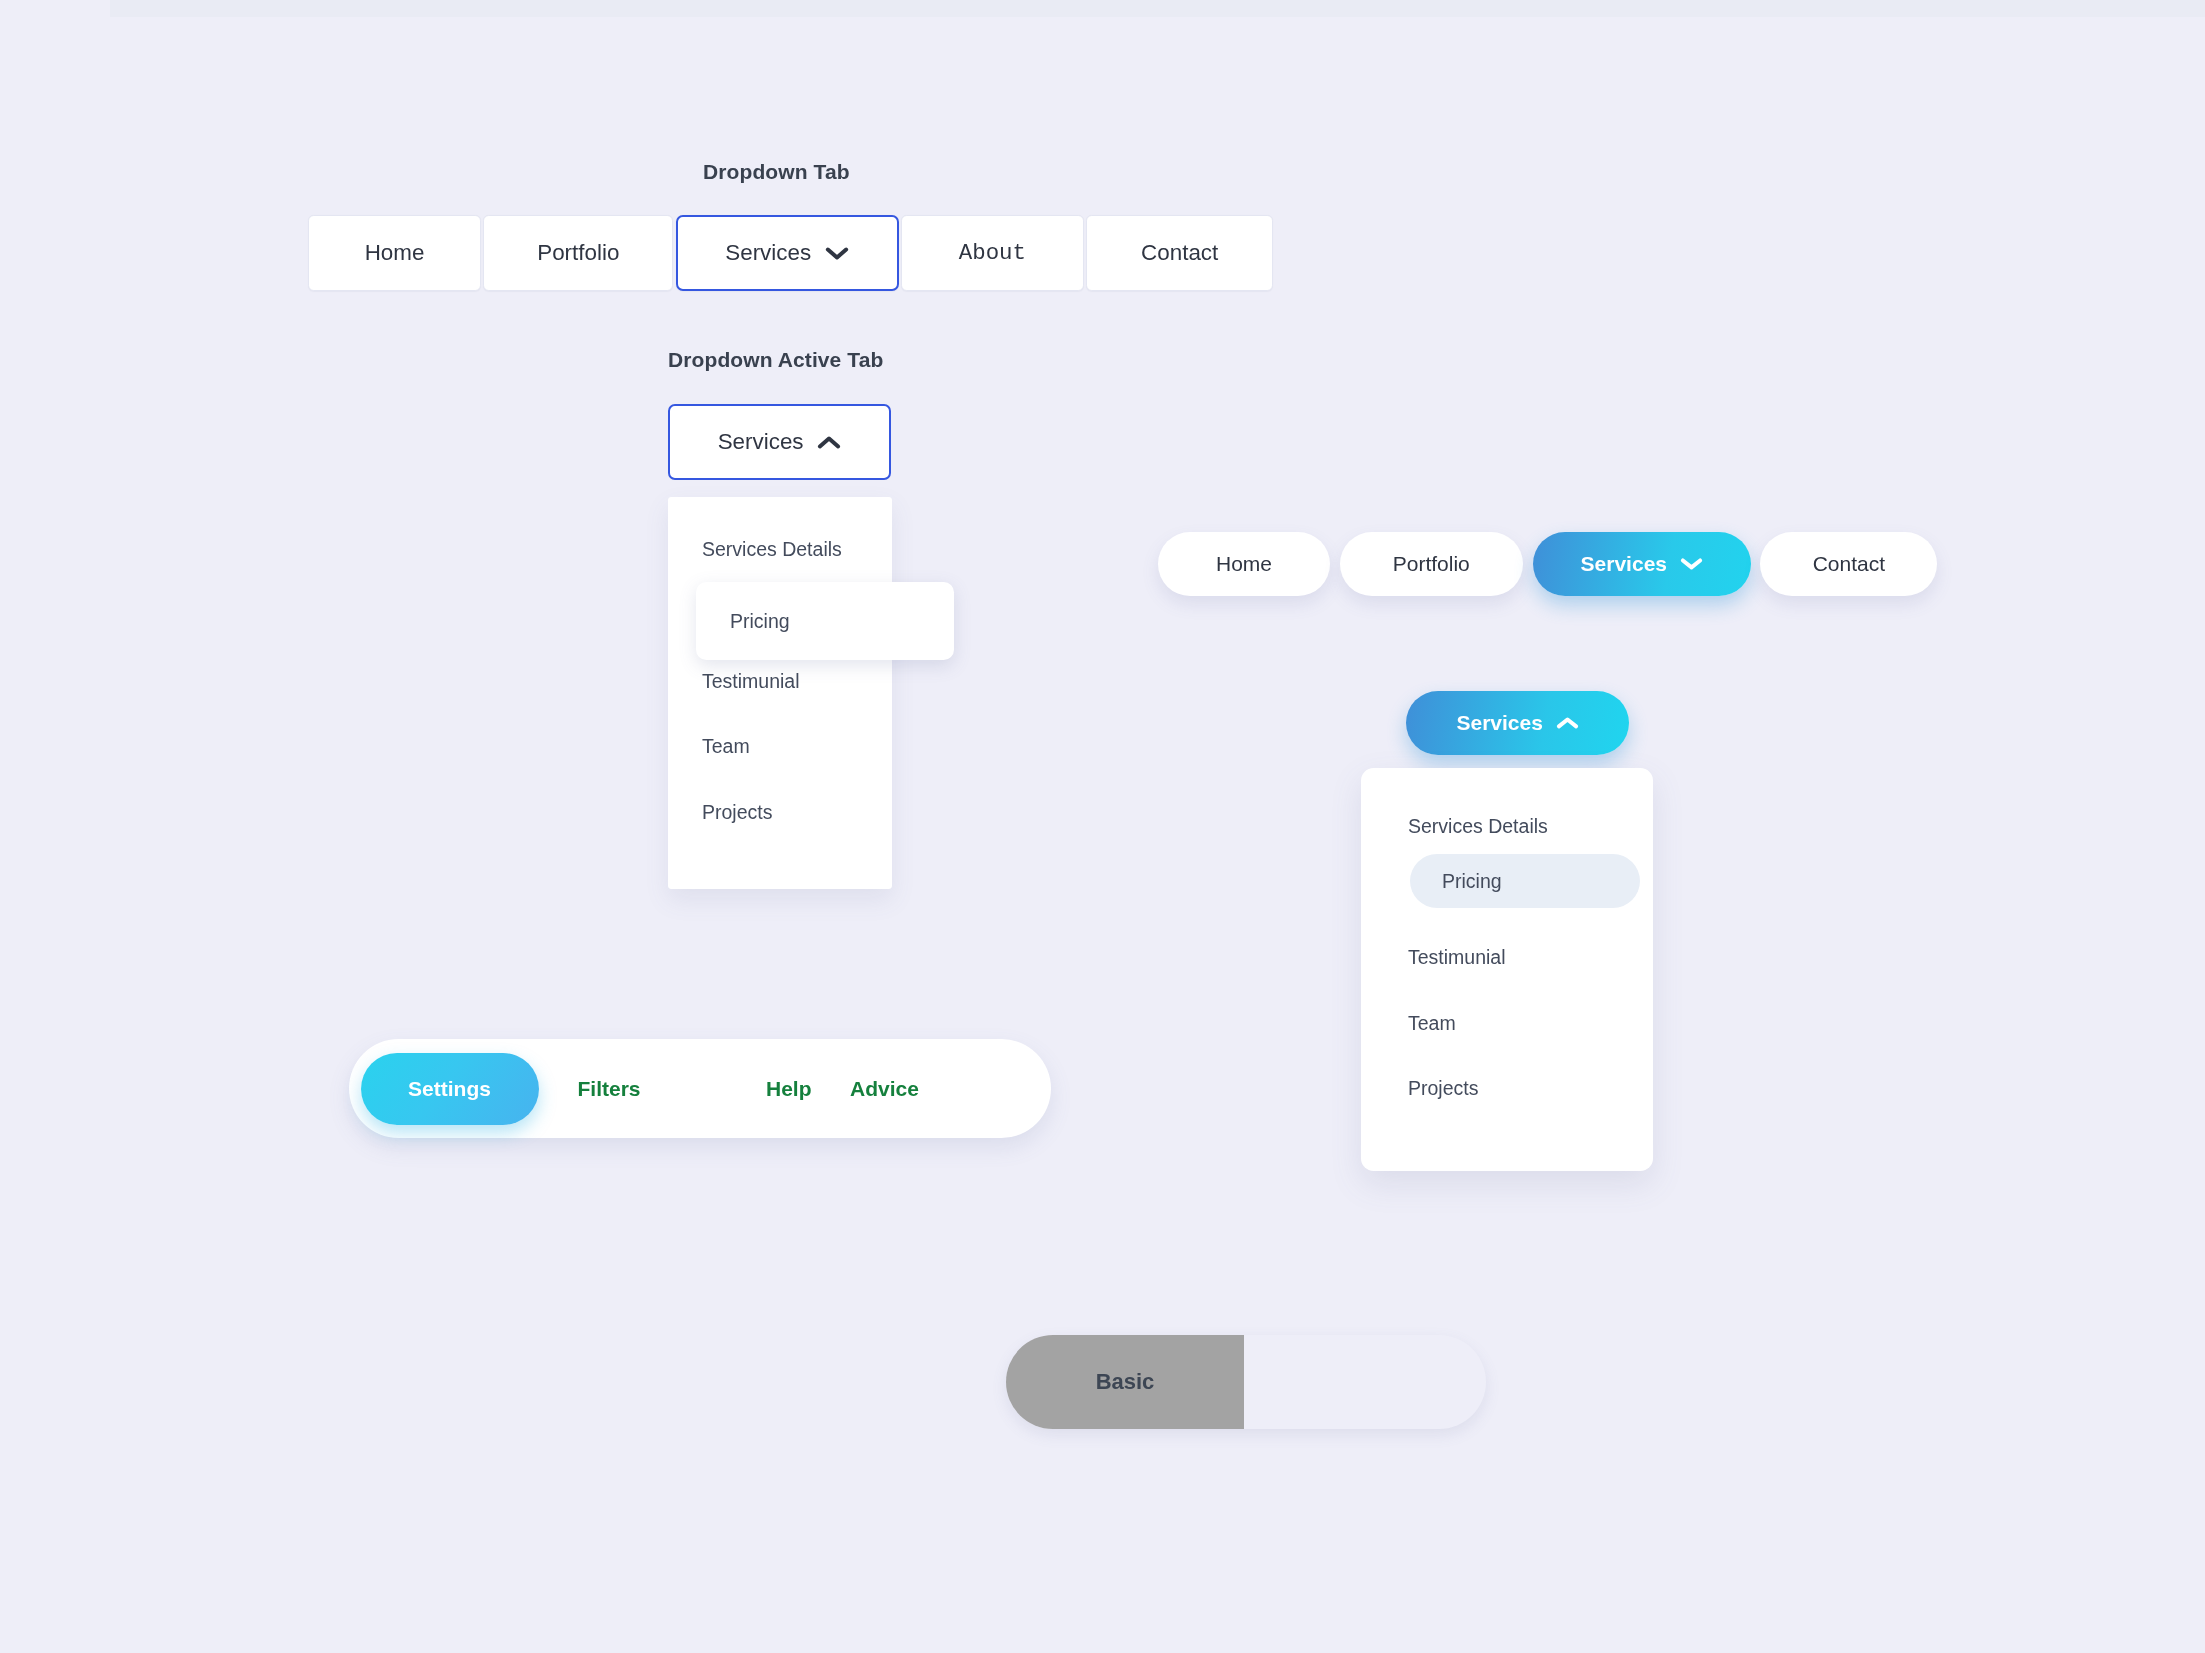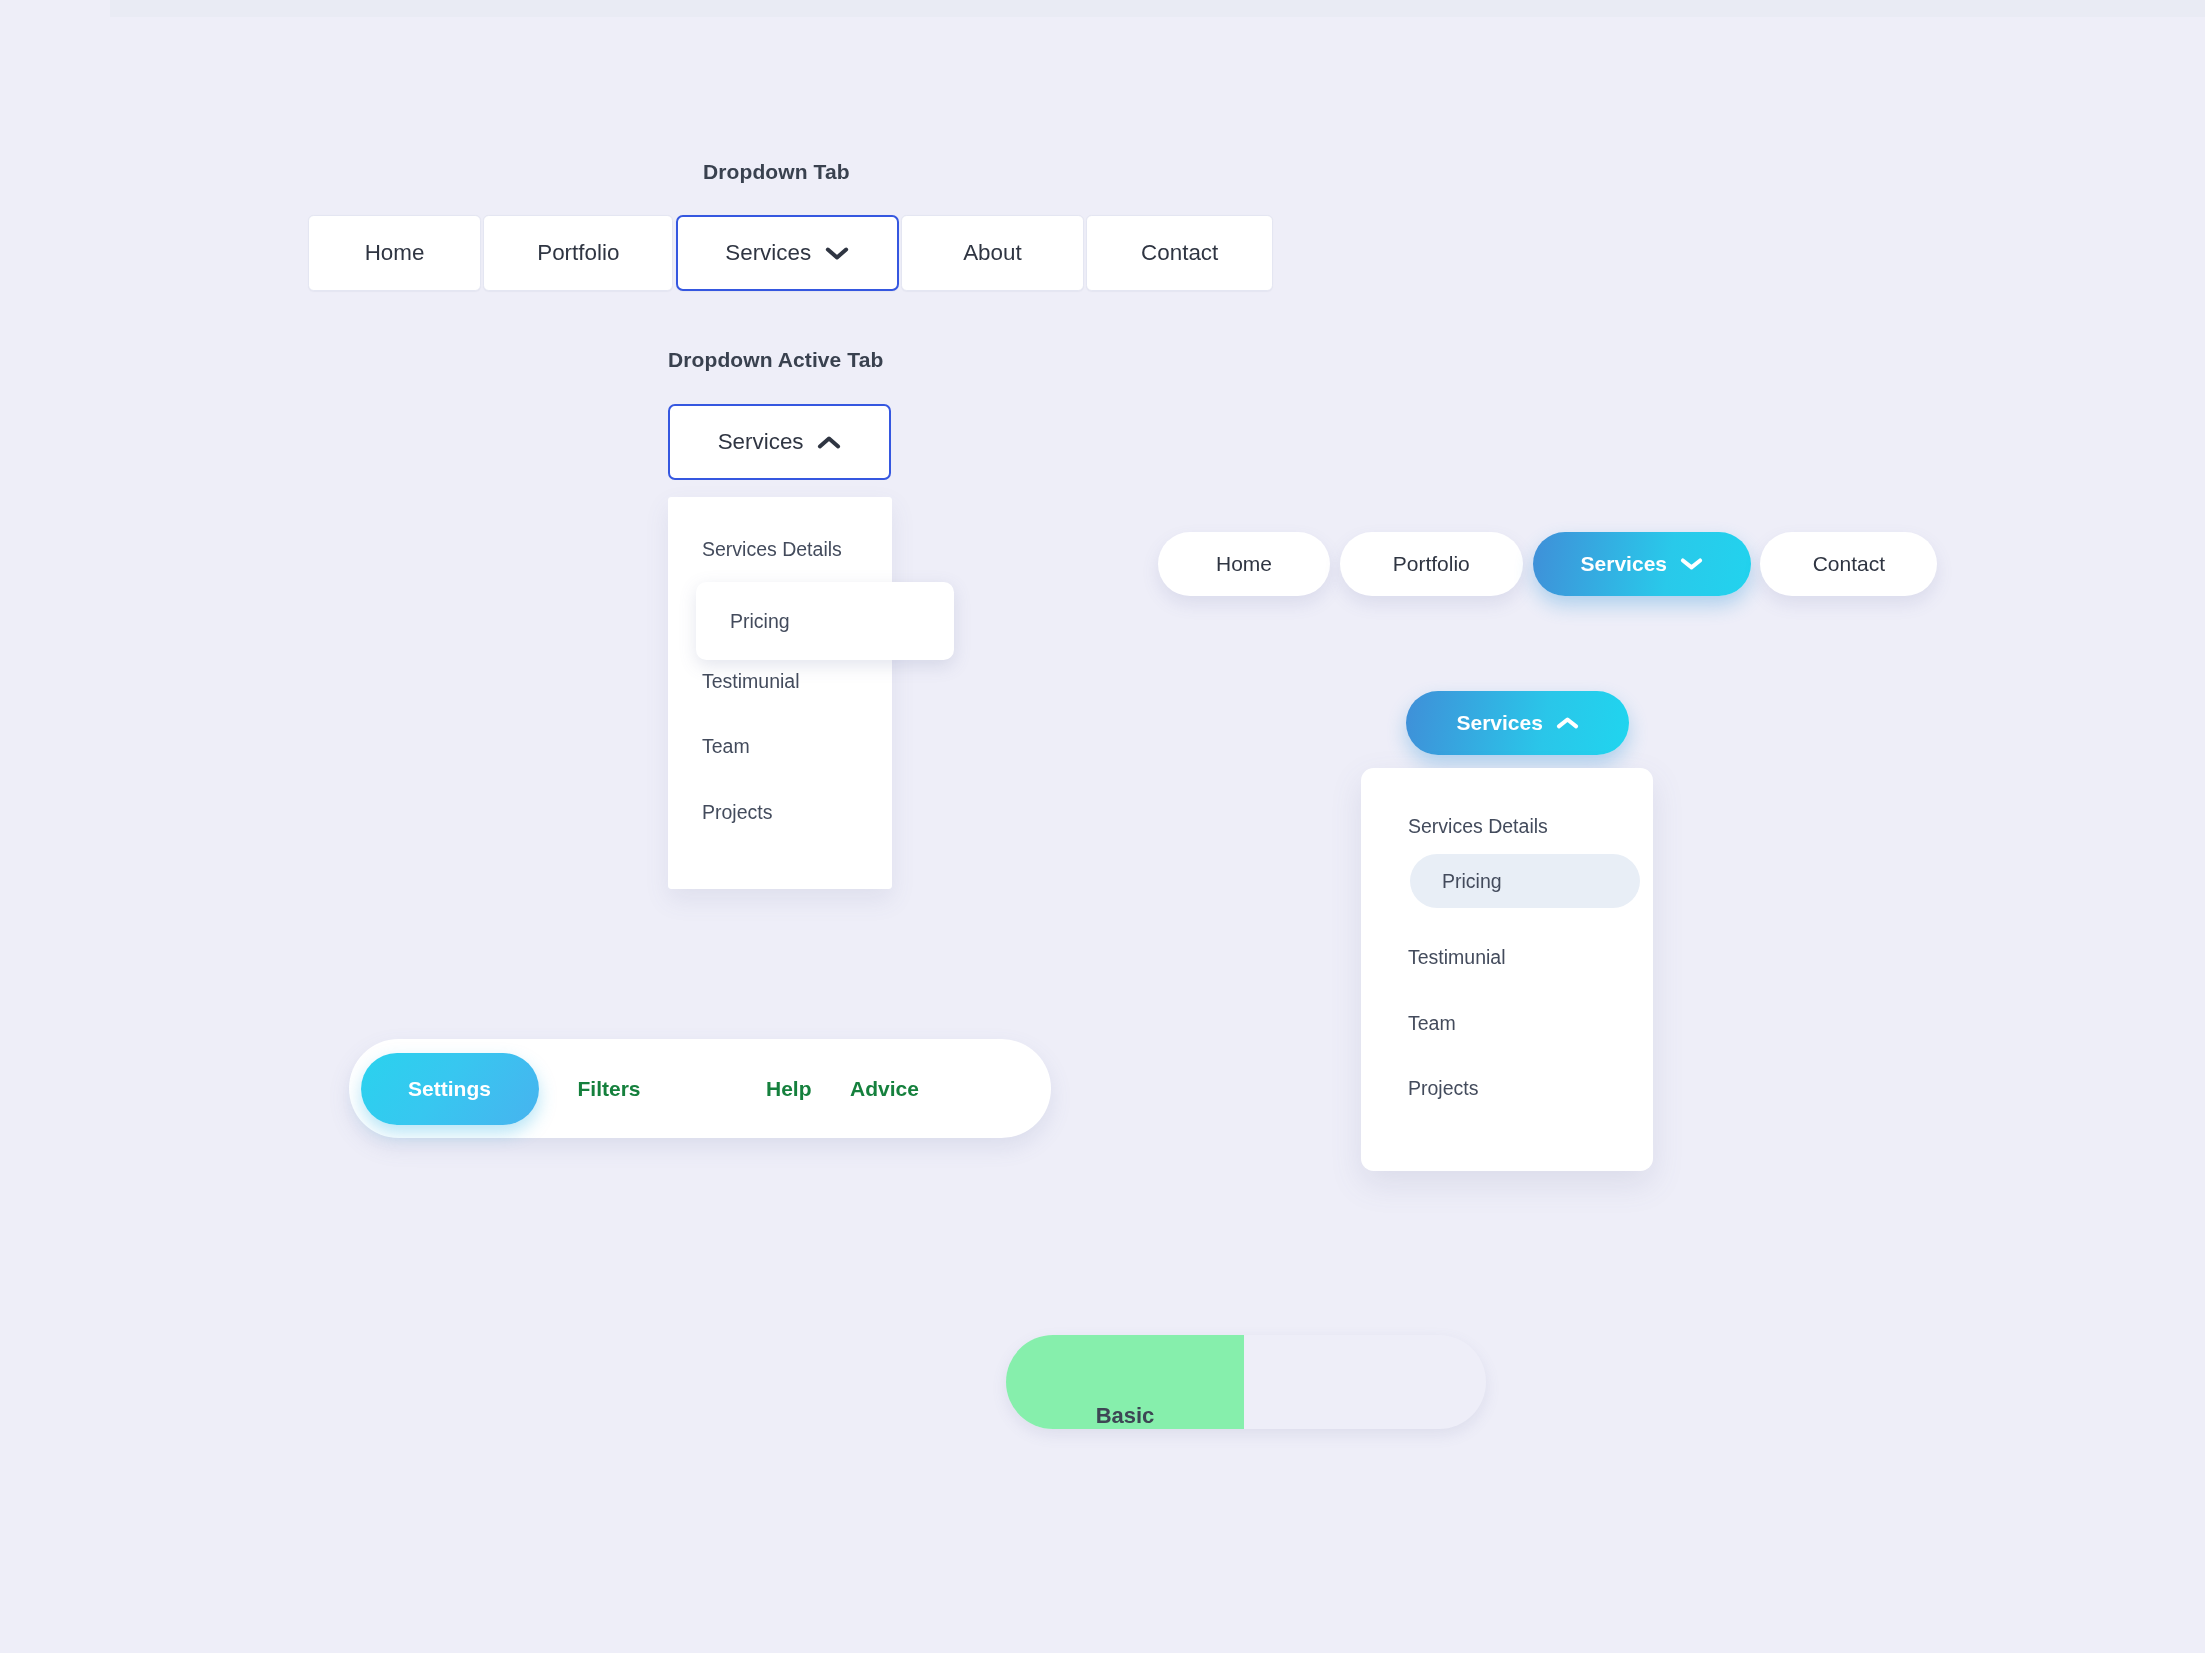--- a/index.html
+++ b/index.html
@@ -221,22 +221,21 @@
     display: flex;
     align-items: center;
     justify-content: center;
     font-size: 22px;
     font-weight: bold;
     color: #3d4654;
     background: #ffffff;
     box-sizing: border-box;
   }
   .toggle-opt.selected {
-    background: #86efac;
-    align-items: flex-end;
+    background: #a3a3a3;
   }
 
   
   .chev {
     display: inline-flex;
     align-items: center;
     justify-content: center;
   }
   .chev svg { display: block; }
 </style>
@@ -261,21 +260,21 @@
 
     <div class="tab active" style="width:223px;">
       <span>Services</span>
       <span class="chev">
         <svg width="24" height="15" viewBox="0 0 42 26">
           <path d="M5 6 L21 20 L37 6" fill="none" stroke="#2f3542" stroke-width="7" stroke-linecap="round" stroke-linejoin="round"></path>
         </svg>
       </span>
     </div>
 
-    <div class="tab" style="width:183px;">
+    <div class="tab" style="width:183px;font-family:Liberation Mono, monospace;">
       <span>About</span>
     </div>
 
     <div class="tab" style="width:187px;">
       <span>Contact</span>
     </div>
   </div>
 
   <div class="caption" style="left:668px; top:348px;">Dropdown Active Tab</div>
 

